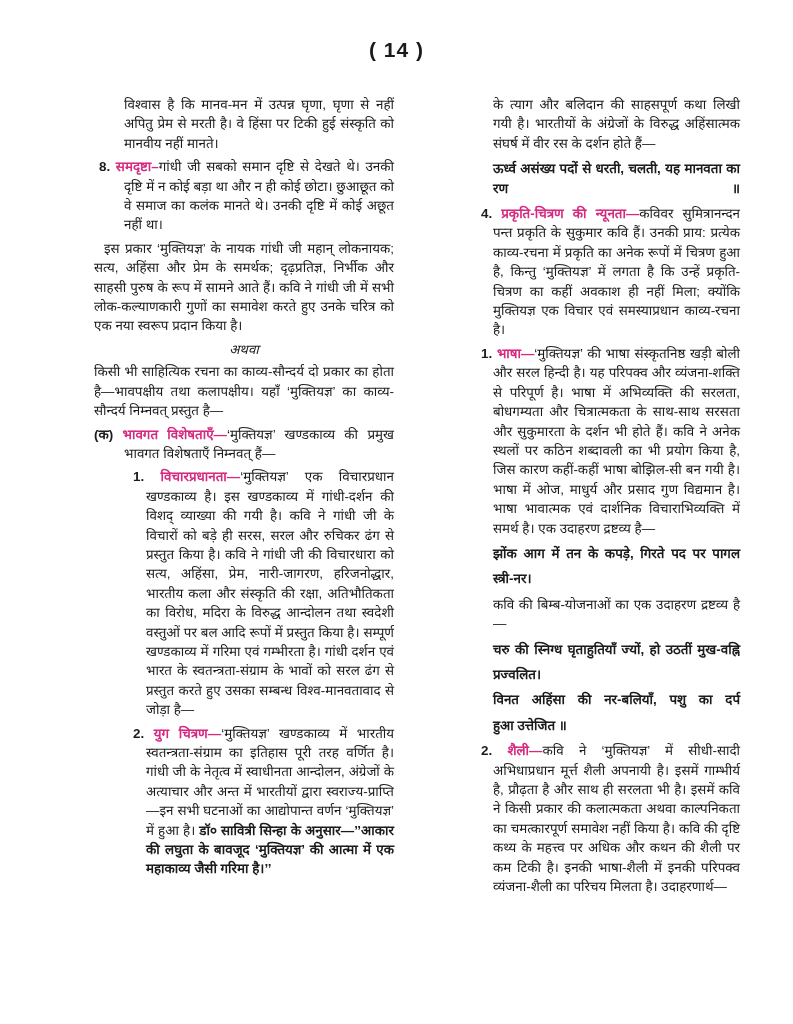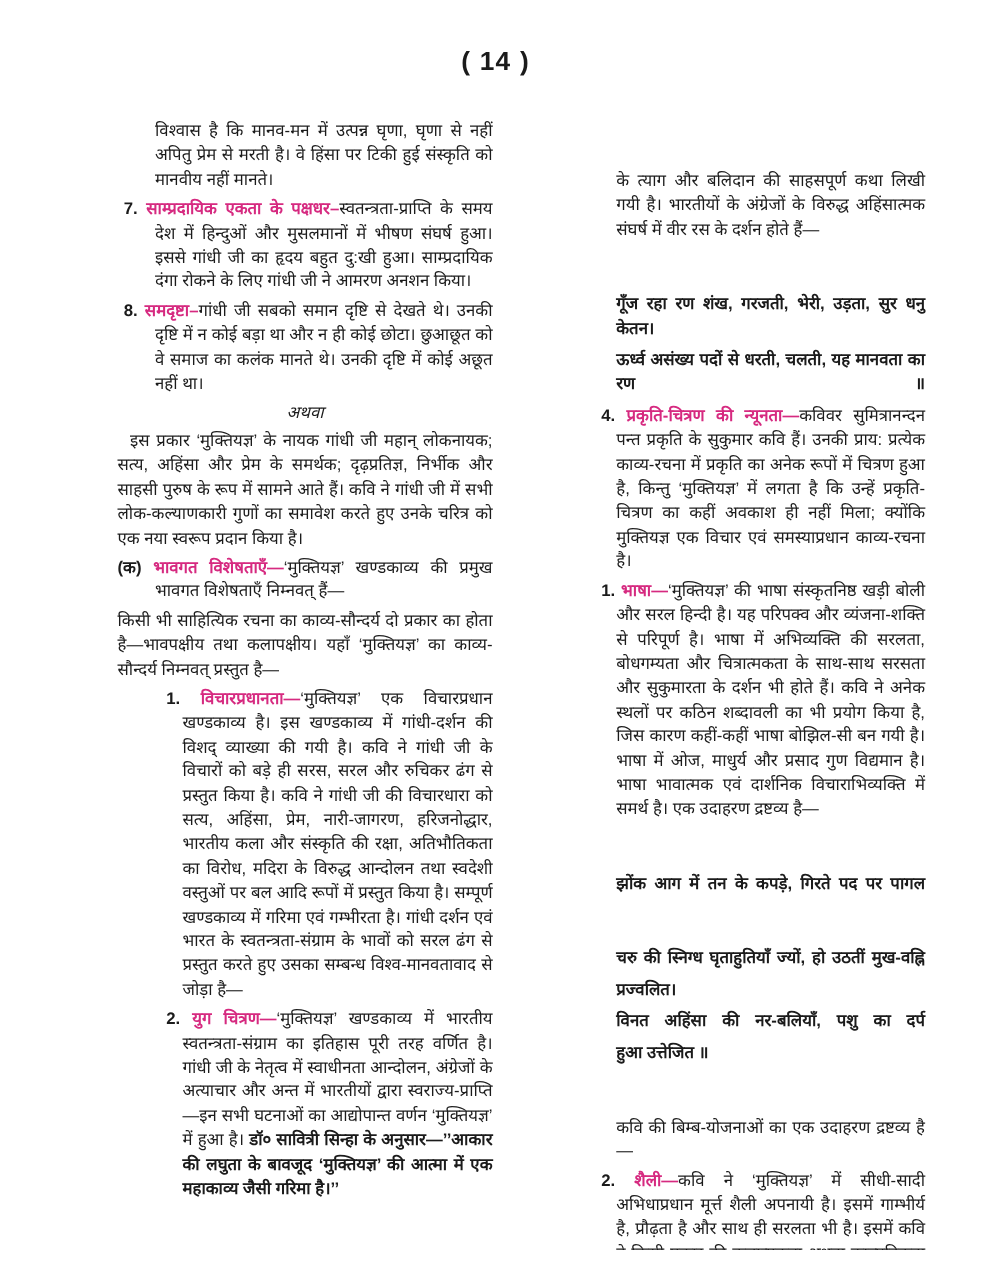--- a/index.html
+++ b/index.html
@@ -31,59 +31,58 @@
   .col-right{left:434px;width:306px;}
   .blk{margin:0 0 4px 0;}
   
   .col-left .lv-itemcont{padding-left:30px;}
   .col-left .lv-item{padding-left:30px;text-indent:-25px;}
   .col-left .lv-letter{padding-left:30px;text-indent:-30px;}
   .col-left .lv-sub{padding-left:52px;text-indent:-13px;}
   .col-left .lv-subcont{padding-left:52px;}
   .col-right .lv-letter{padding-left:40px;text-indent:-40px;}
   .col-right .lv-sub{padding-left:59px;text-indent:-12px;}
-  .col-right .lv-subcont{padding-left:59px;margin-top:40px;}
+  .col-right .lv-subcont{padding-left:59px;}
   .mk{font-weight:bold;}
   .seg-pink{color:var(--pink);font-weight:bold;}
   .seg-bold{font-weight:bold;}
   .seg-normal{}
   .t-center{text-align:center;font-style:italic;padding:0 !important;text-indent:0 !important;margin:3px 0;}
   .t-verse{font-weight:bold;margin:2px 0 5px;}
   .verse-line{margin:6px 0;}
   .verse-line.j{text-align:justify;text-align-last:justify;}
 </style>
 </head>
 <body>
 
 <div class="page">
   <div class="page-header">( 14 )</div>
   <div class="col col-left">
       <div class="blk t-para lv-itemcont"><span class="seg-normal">विश्वास है कि मानव-मन में उत्पन्न घृणा, घृणा से नहीं अपितु प्रेम से मरती है। वे हिंसा पर टिकी हुई संस्कृति को मानवीय नहीं मानते।</span></div>
-      <div class="blk t-item lv-item"><span class="mk">7. </span><span class="seg-pink">साम्प्रदायिक एकता के पक्षधर–</span><span class="seg-normal">स्वतन्त्रता-प्राप्ति के समय देश में हिन्दुओं और मुसलमानों में भीषण संघर्ष हुआ। इससे गांधी जी का हृदय बहुत दु:खी हुआ। साम्प्रदायिक दंगा रोकने के लिए गांधी जी ने आमरण अनशन किया।</span></div>
       <div class="blk t-item lv-item"><span class="mk">8. </span><span class="seg-pink">समदृष्टा–</span><span class="seg-normal">गांधी जी सबको समान दृष्टि से देखते थे। उनकी दृष्टि में न कोई बड़ा था और न ही कोई छोटा। छुआछूत को वे समाज का कलंक मानते थे। उनकी दृष्टि में कोई अछूत नहीं था।</span></div>
+      <div class="blk t-para lv-base" style="text-indent: 10px;"><span class="seg-normal">इस प्रकार ‘मुक्तियज्ञ’ के नायक गांधी जी महान् लोकनायक; सत्य, अहिंसा और प्रेम के समर्थक; दृढ़प्रतिज्ञ, निर्भीक और साहसी पुरुष के रूप में सामने आते हैं। कवि ने गांधी जी में सभी लोक-कल्याणकारी गुणों का समावेश करते हुए उनके चरित्र को एक नया स्वरूप प्रदान किया है।</span></div>
       <div class="blk t-center">अथवा</div>
-      <div class="blk t-para lv-base" style="text-indent: 10px;"><span class="seg-normal">इस प्रकार ‘मुक्तियज्ञ’ के नायक गांधी जी महान् लोकनायक; सत्य, अहिंसा और प्रेम के समर्थक; दृढ़प्रतिज्ञ, निर्भीक और साहसी पुरुष के रूप में सामने आते हैं। कवि ने गांधी जी में सभी लोक-कल्याणकारी गुणों का समावेश करते हुए उनके चरित्र को एक नया स्वरूप प्रदान किया है।</span></div>
+      <div class="blk t-para lv-base"><span class="seg-normal">किसी भी साहित्यिक रचना का काव्य-सौन्दर्य दो प्रकार का होता है—भावपक्षीय तथा कलापक्षीय। यहाँ ‘मुक्तियज्ञ’ का काव्य-सौन्दर्य निम्नवत् प्रस्तुत है—</span></div>
       <div class="blk t-item lv-letter"><span class="mk">(क) </span><span class="seg-pink">भावगत विशेषताएँ—</span><span class="seg-normal">‘मुक्तियज्ञ’ खण्डकाव्य की प्रमुख भावगत विशेषताएँ निम्नवत् हैं—</span></div>
-      <div class="blk t-para lv-base"><span class="seg-normal">किसी भी साहित्यिक रचना का काव्य-सौन्दर्य दो प्रकार का होता है—भावपक्षीय तथा कलापक्षीय। यहाँ ‘मुक्तियज्ञ’ का काव्य-सौन्दर्य निम्नवत् प्रस्तुत है—</span></div>
       <div class="blk t-item lv-sub"><span class="mk">1. </span><span class="seg-pink">विचारप्रधानता—</span><span class="seg-normal">‘मुक्तियज्ञ’ एक विचारप्रधान खण्डकाव्य है। इस खण्डकाव्य में गांधी-दर्शन की विशद् व्याख्या की गयी है। कवि ने गांधी जी के विचारों को बड़े ही सरस, सरल और रुचिकर ढंग से प्रस्तुत किया है। कवि ने गांधी जी की विचारधारा को सत्य, अहिंसा, प्रेम, नारी-जागरण, हरिजनोद्धार, भारतीय कला और संस्कृति की रक्षा, अतिभौतिकता का विरोध, मदिरा के विरुद्ध आन्दोलन तथा स्वदेशी वस्तुओं पर बल आदि रूपों में प्रस्तुत किया है। सम्पूर्ण खण्डकाव्य में गरिमा एवं गम्भीरता है। गांधी दर्शन एवं भारत के स्वतन्त्रता-संग्राम के भावों को सरल ढंग से प्रस्तुत करते हुए उसका सम्बन्ध विश्व-मानवतावाद से जोड़ा है—</span></div>
       <div class="blk t-item lv-sub"><span class="mk">2. </span><span class="seg-pink">युग चित्रण—</span><span class="seg-normal">‘मुक्तियज्ञ’ खण्डकाव्य में भारतीय स्वतन्त्रता-संग्राम का इतिहास पूरी तरह वर्णित है। गांधी जी के नेतृत्व में स्वाधीनता आन्दोलन, अंग्रेजों के अत्याचार और अन्त में भारतीयों द्वारा स्वराज्य-प्राप्ति—इन सभी घटनाओं का आद्योपान्त वर्णन ‘मुक्तियज्ञ’ में हुआ है। </span><span class="seg-bold">डॉ० सावित्री सिन्हा के अनुसार—’’आकार की लघुता के बावजूद ‘मुक्तियज्ञ’ की आत्मा में एक महाकाव्य जैसी गरिमा है।’’</span></div>
     </div>
   <div class="col col-right">
       <div class="blk t-para lv-subcont"><span class="seg-normal">के त्याग और बलिदान की साहसपूर्ण कथा लिखी गयी है। भारतीयों के अंग्रेजों के विरुद्ध अहिंसात्मक संघर्ष में वीर रस के दर्शन होते हैं—</span></div>
       <div class="blk t-verse lv-subcont">
-        <div class="verse-line j">गूँज रहा रण शंख, गरजती, भेरी, उड़ता, सुर धनु केतन।</div>
         <div class="verse-line j">ऊर्ध्व असंख्य पदों से धरती, चलती, यह मानवता का रण ॥</div>
       </div>
       <div class="blk t-item lv-sub"><span class="mk">4. </span><span class="seg-pink">प्रकृति-चित्रण की न्यूनता—</span><span class="seg-normal">कविवर सुमित्रानन्दन पन्त प्रकृति के सुकुमार कवि हैं। उनकी प्राय: प्रत्येक काव्य-रचना में प्रकृति का अनेक रूपों में चित्रण हुआ है, किन्तु ‘मुक्तियज्ञ’ में लगता है कि उन्हें प्रकृति-चित्रण का कहीं अवकाश ही नहीं मिला; क्योंकि मुक्तियज्ञ एक विचार एवं समस्याप्रधान काव्य-रचना है।</span></div>
       <div class="blk t-item lv-sub"><span class="mk">1. </span><span class="seg-pink">भाषा—</span><span class="seg-normal">‘मुक्तियज्ञ’ की भाषा संस्कृतनिष्ठ खड़ी बोली और सरल हिन्दी है। यह परिपक्व और व्यंजना-शक्ति से परिपूर्ण है। भाषा में अभिव्यक्ति की सरलता, बोधगम्यता और चित्रात्मकता के साथ-साथ सरसता और सुकुमारता के दर्शन भी होते हैं। कवि ने अनेक स्थलों पर कठिन शब्दावली का भी प्रयोग किया है, जिस कारण कहीं-कहीं भाषा बोझिल-सी बन गयी है। भाषा में ओज, माधुर्य और प्रसाद गुण विद्यमान है। भाषा भावात्मक एवं दार्शनिक विचाराभिव्यक्ति में समर्थ है। एक उदाहरण द्रष्टव्य है—</span></div>
       <div class="blk t-verse lv-subcont">
         <div class="verse-line j">झोंक आग में तन के कपड़े, गिरते पद पर पागल</div>
+        <div class="verse-line">स्त्री-नर।</div>
       </div>
+      <div class="blk t-para lv-subcont"><span class="seg-normal">कवि की बिम्ब-योजनाओं का एक उदाहरण द्रष्टव्य है—</span></div>
       <div class="blk t-verse lv-subcont">
         <div class="verse-line j">चरु की स्निग्ध घृताहुतियाँ ज्यों, हो उठतीं मुख-वह्नि</div>
         <div class="verse-line">प्रज्वलित।</div>
         <div class="verse-line j">विनत अहिंसा की नर-बलियाँ, पशु का दर्प</div>
         <div class="verse-line">हुआ उत्तेजित ॥</div>
       </div>
-      <div class="blk t-para lv-subcont"><span class="seg-normal">कवि की बिम्ब-योजनाओं का एक उदाहरण द्रष्टव्य है—</span></div>
       <div class="blk t-item lv-sub"><span class="mk">2. </span><span class="seg-pink">शैली—</span><span class="seg-normal">कवि ने ‘मुक्तियज्ञ’ में सीधी-सादी अभिधाप्रधान मूर्त्त शैली अपनायी है। इसमें गाम्भीर्य है, प्रौढ़ता है और साथ ही सरलता भी है। इसमें कवि ने किसी प्रकार की कलात्मकता अथवा काल्पनिकता का चमत्कारपूर्ण समावेश नहीं किया है। कवि की दृष्टि कथ्य के महत्त्व पर अधिक और कथन की शैली पर कम टिकी है। इनकी भाषा-शैली में इनकी परिपक्व व्यंजना-शैली का परिचय मिलता है। उदाहरणार्थ—</span></div>
     </div>
 </div>
 
 </body></html>

